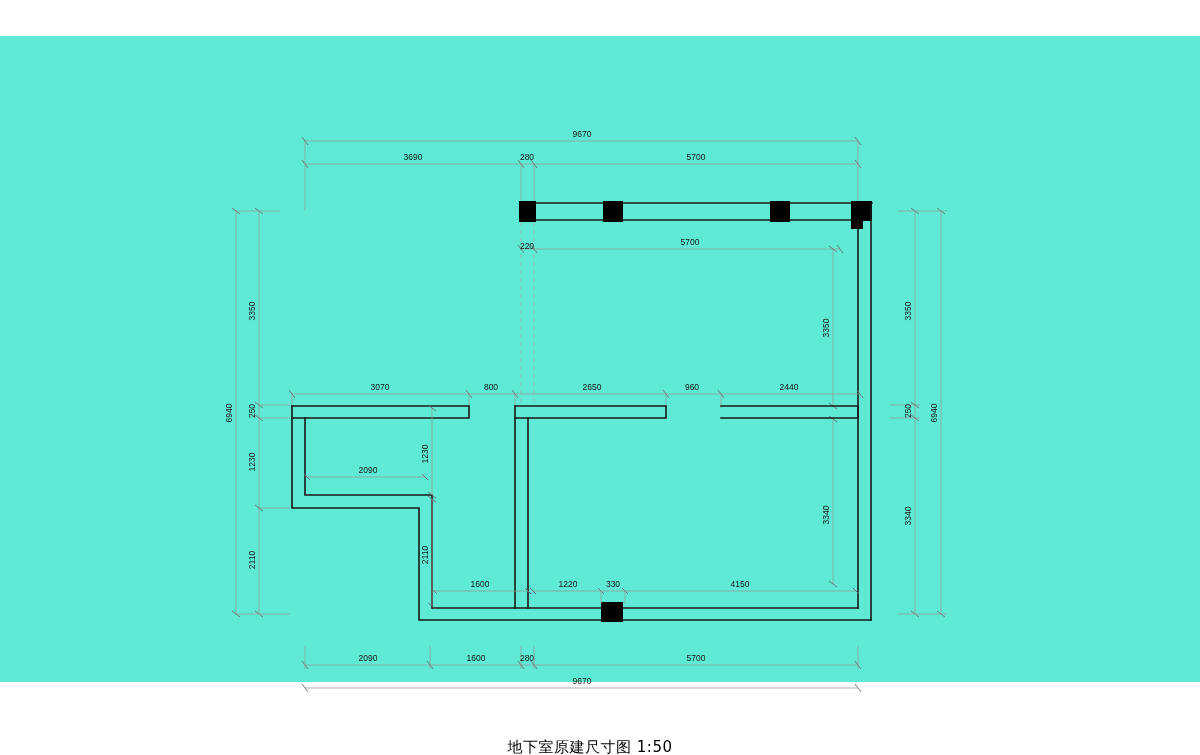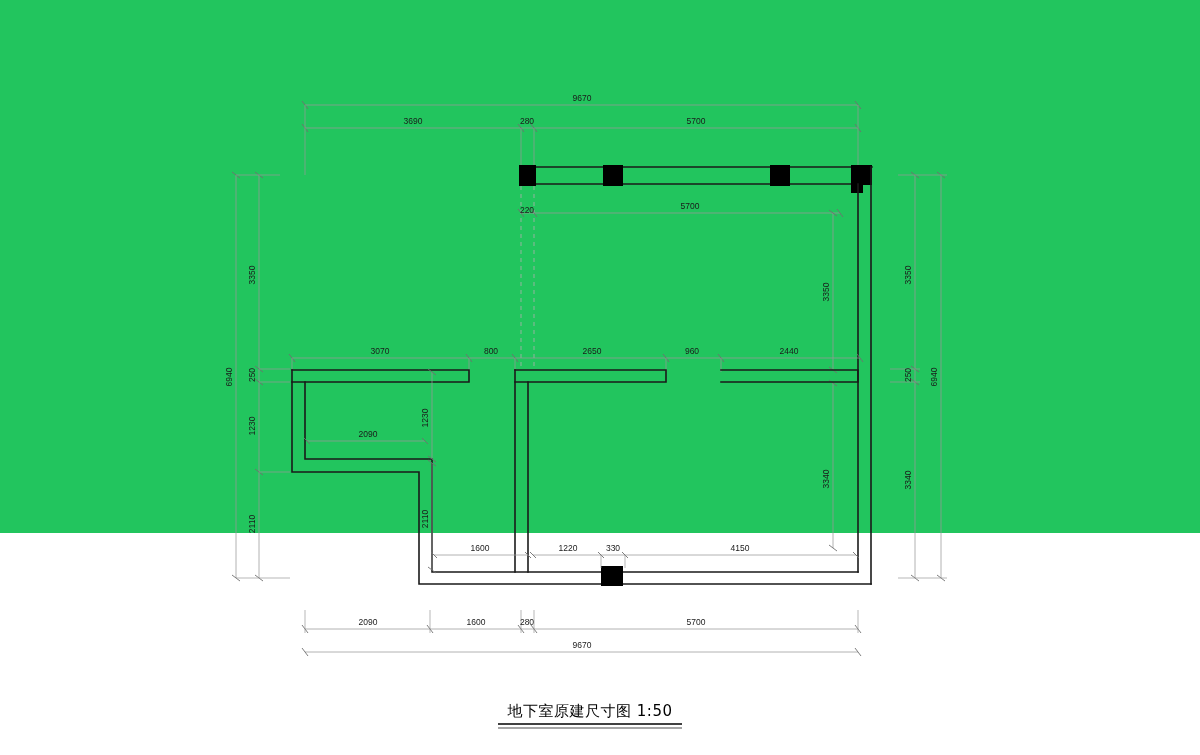--- a/index.html
+++ b/index.html
@@ -9,22 +9,23 @@
   }
   body {
     width: 1200px;
     height: 755px;
     font-family: "Liberation Sans", sans-serif;
     overflow: hidden;
   }
   #drawing-root {
     position: relative;
     width: 1200px;
-    height: 533px;
-    background: #22c55e;
+    height: 646px;
+    background: #5eead4;
+    margin-top: 36px;
   }
   svg#plan-svg {
     display: block;
     width: 1200px;
     height: 755px;
   }
   .wall-line     { stroke: #1a1a1a; stroke-width: 1.6; fill: none; stroke-linecap: square; }
   .column-fill   { fill: #000000; stroke: none; }
   .dim-line      { stroke: #9a9a9a; stroke-width: 0.75; fill: none; }
   .ext-line      { stroke: #9a9a9a; stroke-width: 0.7; fill: none; }

